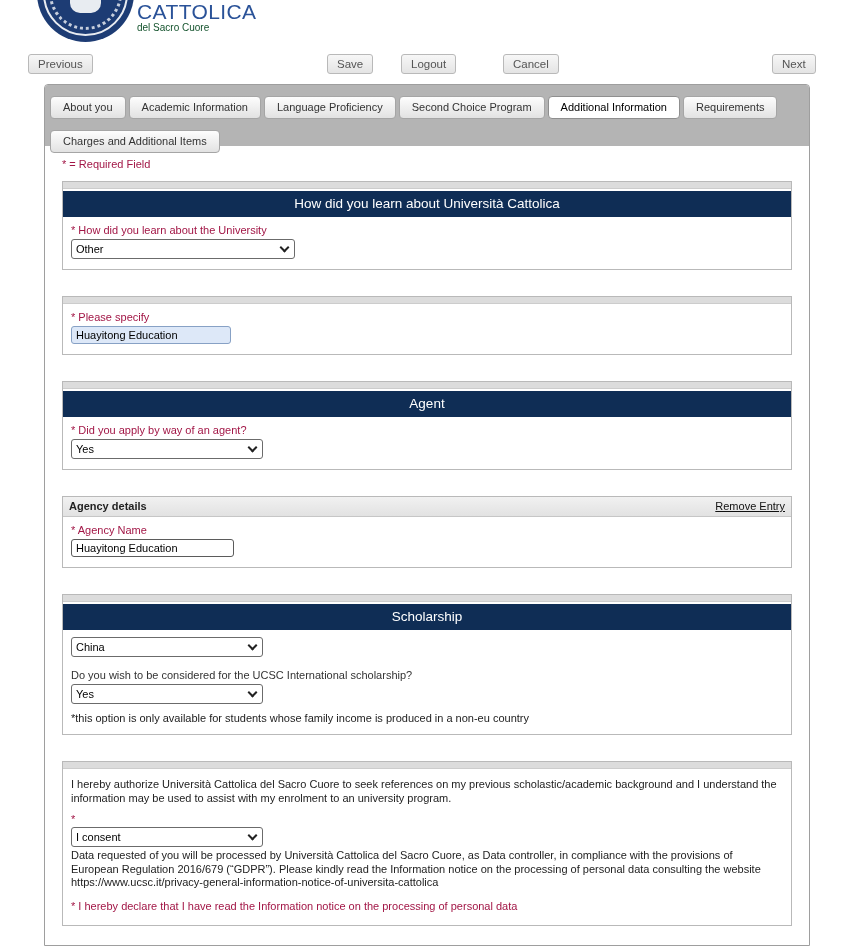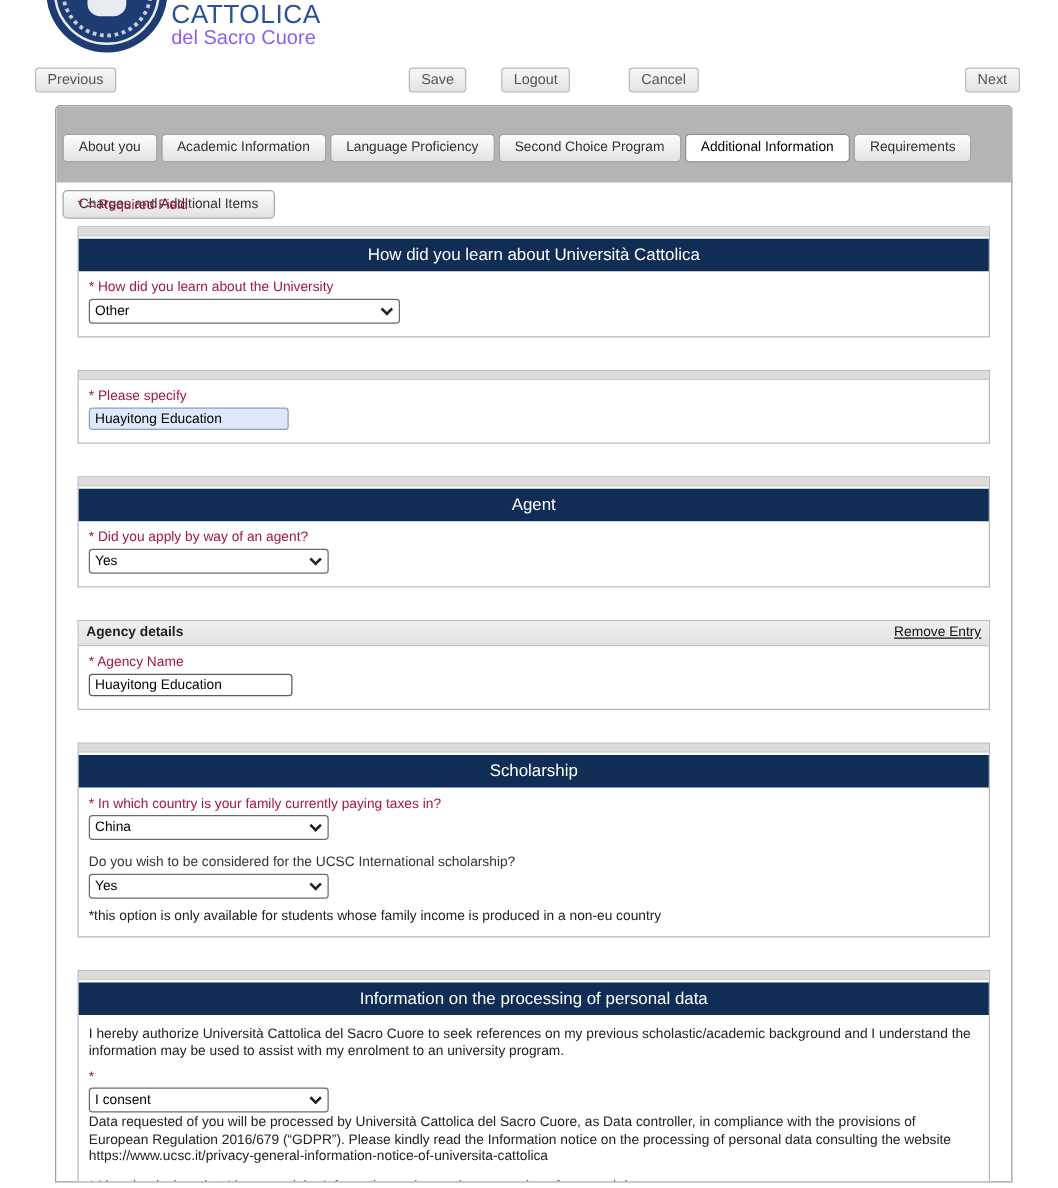--- a/index.html
+++ b/index.html
@@ -14,37 +14,37 @@
   .seal { position:absolute; left:37px; top:-55px; width:97px; height:97px; border-radius:50%;
           background:#1d3c74; }
   .seal .ring1 { position:absolute; inset:6px; border-radius:50%; border:2px solid rgba(255,255,255,.9); }
   .seal .ring2 { position:absolute; inset:12px; border-radius:50%; border:3px dotted rgba(255,255,255,.75); }
   .seal .glyph { position:absolute; left:33px; top:38px; width:31px; height:30px; background:#fff;
                  border-radius:6px 6px 10px 10px; opacity:.9; }
   .seal .glyph:before{ content:""; position:absolute; left:10px; top:-7px; width:11px; height:11px;
                  background:#fff; border-radius:50%; }
   .brand { position:absolute; left:137px; top:1px; line-height:1.05; }
   .brand-1 { color:#2a5298; font-size:21px; letter-spacing:.4px; }
-  .brand-2 { color:#8b5cf6; font-size:16px; }
+  .brand-2 { color:#14532d; font-size:10px; }
 
   
   .btn { position:absolute; top:54px; height:20px; padding:2px 9px 3px; font-size:11.5px; color:#555;
          background:linear-gradient(#f7f7f7,#e4e4e4); border:1px solid #b9b9b9; border-radius:3px;
          font-family:Liberation Sans, sans-serif; cursor:pointer; }
   .btn-previous { left:28px; }
   .btn-save     { left:327px; }
   .btn-logout   { left:377px;margin-left:24px; }
   .btn-cancel   { left:503px; }
   .btn-next     { left:772px; }
 
   
   .panel { position:absolute; left:44px; top:84px; width:766px; height:862px; background:#fff;
            border:1px solid #9e9e9e; border-radius:4px 4px 0 0; overflow:hidden; }
   .tabbar { background:#b4b4b4; padding:6px 4px 0 4px; height:61px; }
-  .tab { display:inline-block; margin:16px 2px 6px 1px; padding:4px 12px 5px; font-size:11px; color:#333;
+  .tab { display:inline-block; margin:5px 2px 6px 1px; padding:4px 12px 5px; font-size:11px; color:#333;
          background:linear-gradient(#fdfdfd,#e2e2e2); border:1px solid #a5a5a5; border-radius:4px;
          cursor:pointer; white-space:nowrap; }
   .tab.active { background:#fff; color:#000; border-color:#8f8f8f; }
   .content { padding:9px 17px 0 17px; }
   .req-note { color:#a21646; margin:3px 1px 11px 0; }
 
   
   .sec { border:1px solid #b9b9b9; margin-bottom:26px; background:#fff; }
   .graybar { height:7px; background:#dcdcdc; border-bottom:1px solid #cccccc; }
   .navybar { margin-top:2px; background:#0f2d55; color:#fff; text-align:center; font-weight:normal;
@@ -61,21 +61,21 @@
   .subhdr .t { font-weight:bold; color:#222; }
   .subhdr a { color:#111; }
 
   
   .selwrap { position:relative; display:inline-block; }
   select { appearance:none; -webkit-appearance:none; width:100%; height:20px; font-size:11px;
            font-family:inherit; color:#000; background:#fff; border:1px solid #6b6b6b;
            border-radius:3px; padding:0 18px 0 4px; }
   .chev { position:absolute; right:7px; top:5px; width:7px; height:7px; pointer-events:none;
           border-left:2px solid #222; border-bottom:2px solid #222; transform:rotate(-45deg); }
-  .w-wide { width:249px; } .w-med { width:192px; }
+  .w-wide { width:224px; } .w-med { width:192px; }
   input[type=text] { height:18px; font-size:11px; font-family:inherit; padding:1px 4px;
                      border-radius:3px; }
   .in-blue { width:160px; background:#dde8f8; border:1px solid #87a1c5; }
   .in-plain { width:163px; background:#fff; border:1px solid #5b5b5b; }
   p.para { color:#222; line-height:1.23; margin:2px 0; }
   .mt6 { margin-top:6px; } .mt10 { margin-top:10px; } .mt12 { margin-top:12px; }
   .note { color:#222; margin-top:8px; }
 </style>
 </head>
 <body>
@@ -151,41 +151,39 @@
       <div class="sec-body">
         <span class="lbl">* Agency Name</span>
         <input type="text" class="in-plain" value="Huayitong Education" style="">
       </div>
     </div>
 
     <div class="sec">
       <div class="graybar"></div>
       <div class="navybar">Scholarship</div>
       <div class="sec-body">
-        <span class="lbl">* In which country is your family currently paying taxes in?</span>
         <span class="selwrap w-med">
           <select>
             <option>China</option>
           </select>
           <span class="chev"></span>
         </span>
         <span class="lbl-plain mt12">Do you wish to be considered for the UCSC International scholarship?</span>
         <span class="selwrap w-med">
           <select>
             <option>Yes</option>
           </select>
           <span class="chev"></span>
         </span>
         <div class="note">*this option is only available for students whose family income is produced in a non-eu country</div>
       </div>
     </div>
 
     <div class="sec">
       <div class="graybar"></div>
-      <div class="navybar">Information on the processing of personal data</div>
       <div class="sec-body">
         <p class="para">I hereby authorize Università Cattolica del Sacro Cuore to seek references on my previous scholastic/academic background and I understand the information may be used to assist with my enrolment to an university program.</p>
         <span class="star">*</span>
         <span class="selwrap w-med">
           <select>
             <option>I consent</option>
           </select>
           <span class="chev"></span>
         </span>
         <p class="para mt6">Data requested of you will be processed by Università Cattolica del Sacro Cuore, as Data controller, in compliance with the provisions of European Regulation 2016/679 (“GDPR”). Please kindly read the Information notice on the processing of personal data consulting the website https://www.ucsc.it/privacy-general-information-notice-of-universita-cattolica</p>

